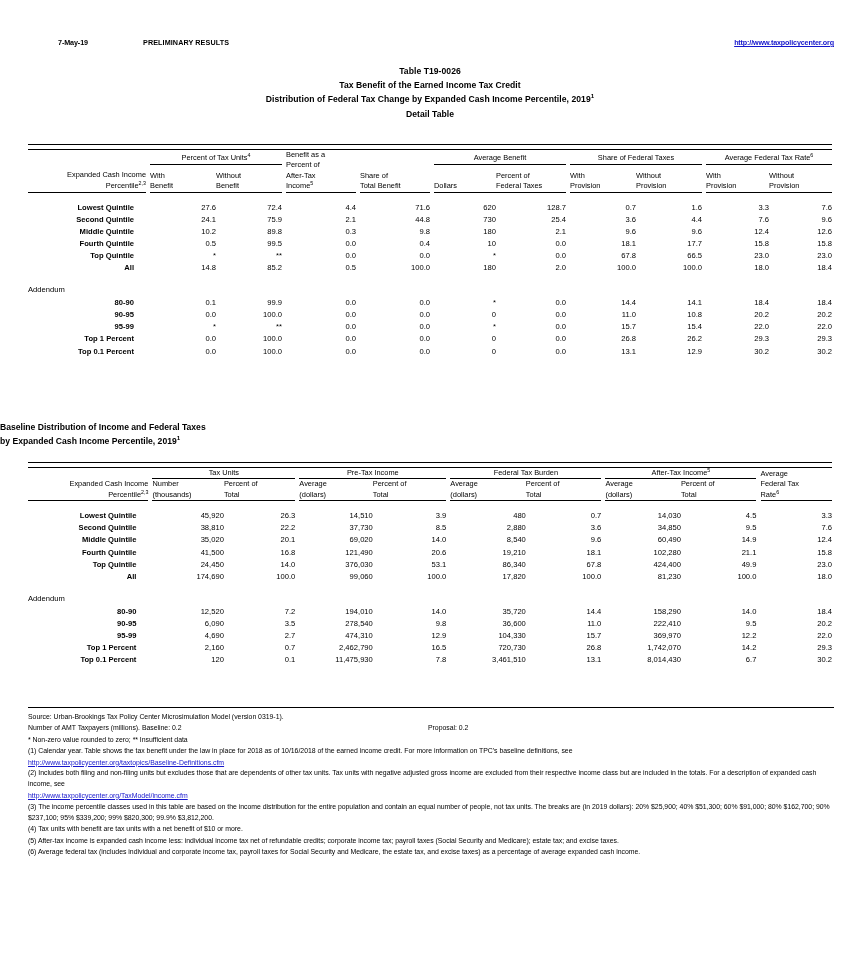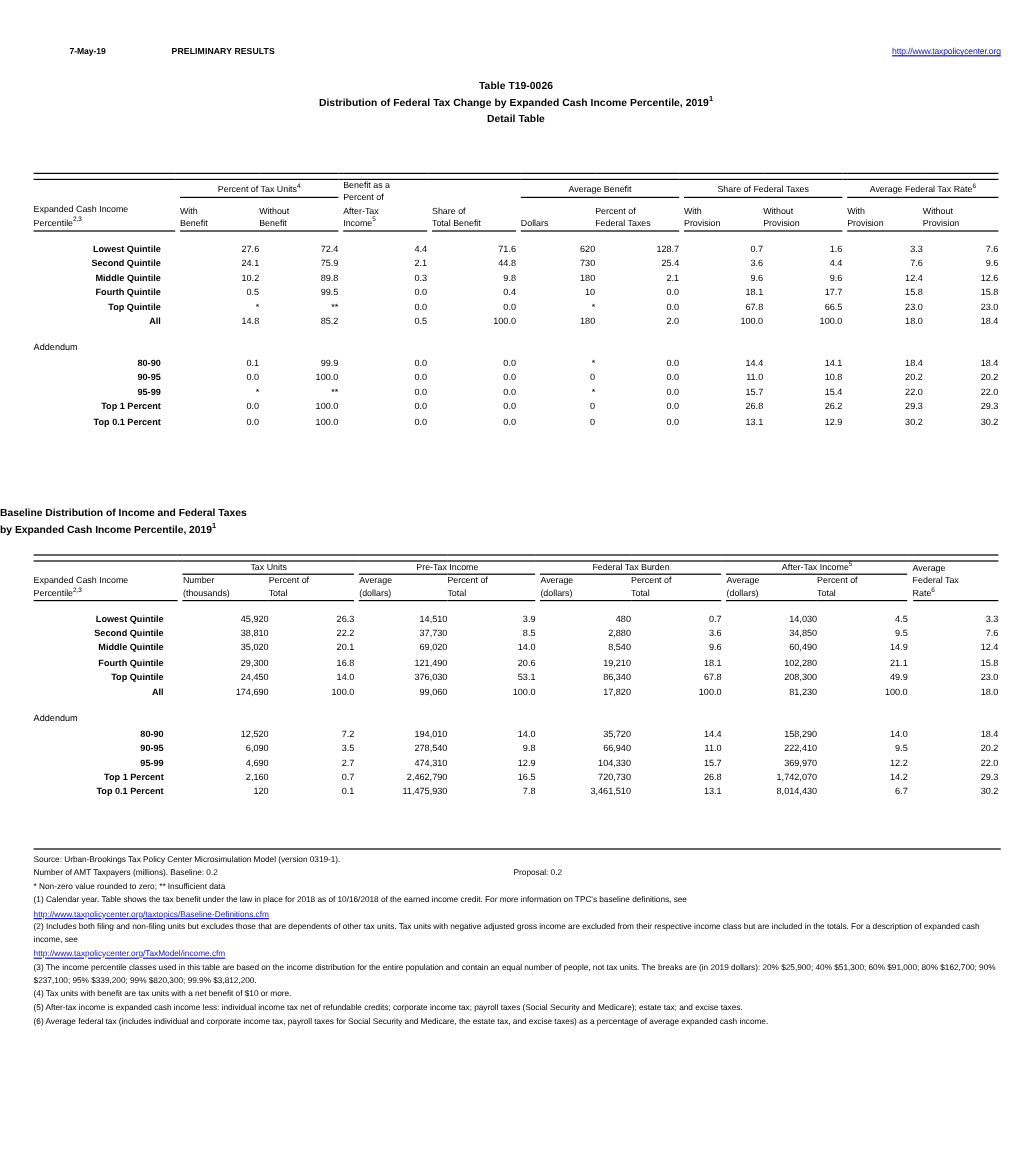--- a/index.html
+++ b/index.html
@@ -31,21 +31,21 @@
     height: 14px;
     font-size: 7.2px;
     font-weight: bold;
   }
   .topbar .date { position: absolute; left: 58px; top: 0; letter-spacing: -0.1px;}
   .topbar .prelim { position: absolute; left: 143px; top: 0; letter-spacing: 0.1px;}
   .topbar .link {
     position: absolute; right: 26px; top: 0;
     color: #1414cc;
     text-decoration: underline;
-    font-weight: normal;
+    font-weight: bold;
     letter-spacing: -0.15px;
   }
 
   
   .titleblock {
     position: absolute;
     top: 64px;
     left: 0;
     width: 860px;
     text-align: center;
@@ -97,21 +97,21 @@
     font-size: 7.4px;
     font-weight: bold;
     text-align: left;
     line-height: 10.4px;
     border-bottom: 0.9px solid #000;
     padding-bottom: 1.5px;
   }
   .hstub {
     font-size: 7.4px;
     font-weight: bold;
-    text-align: left;
+    text-align: right;
     line-height: 10.6px;
     border-bottom: 0.9px solid #000;
     padding-bottom: 1.5px;
   }
   .spacer-col { border: none !important; }
 
   
   .drow td {
     font-size: 7.6px;
     line-height: 12.1px;
@@ -181,20 +181,21 @@
 <div class="page">
 
   <div class="topbar">
     <span class="date">7-May-19</span>
     <span class="prelim">PRELIMINARY RESULTS</span>
     <a class="link" href="#">http://www.taxpolicycenter.org</a>
   </div>
 
   <div class="titleblock">
     <div>Table T19-0026</div>
+    <div>Tax Benefit of the Earned Income Tax Credit</div>
     <div><span>Distribution of Federal Tax Change by Expanded Cash Income Percentile, 2019</span><sup>1</sup></div>
     <div>Detail Table</div>
   </div>
 
   <div class="tblwrap" id="table1-wrap">
     <table class="grid">
       <colgroup>
         <col style="width:118px">
           <col style="width:4px">
         <col style="width:66px">
@@ -610,21 +611,21 @@
             <td>9.6</td>
             <td class="spc"></td>
             <td>60,490</td>
             <td>14.9</td>
             <td class="spc"></td>
             <td>12.4</td>
           </tr>
           <tr class="drow">
             <td class="stub">Fourth Quintile</td>
             <td class="spc"></td>
-            <td>29,300</td>
+            <td>41,500</td>
             <td>16.8</td>
             <td class="spc"></td>
             <td>121,490</td>
             <td>20.6</td>
             <td class="spc"></td>
             <td>19,210</td>
             <td>18.1</td>
             <td class="spc"></td>
             <td>102,280</td>
             <td>21.1</td>
@@ -636,21 +637,21 @@
             <td class="spc"></td>
             <td>24,450</td>
             <td>14.0</td>
             <td class="spc"></td>
             <td>376,030</td>
             <td>53.1</td>
             <td class="spc"></td>
             <td>86,340</td>
             <td>67.8</td>
             <td class="spc"></td>
-            <td>208,300</td>
+            <td>424,400</td>
             <td>49.9</td>
             <td class="spc"></td>
             <td>23.0</td>
           </tr>
           <tr class="drow">
             <td class="stub">All</td>
             <td class="spc"></td>
             <td>174,690</td>
             <td>100.0</td>
             <td class="spc"></td>
@@ -694,21 +695,21 @@
           </tr>
           <tr class="drow">
             <td class="stub">90-95</td>
             <td class="spc"></td>
             <td>6,090</td>
             <td>3.5</td>
             <td class="spc"></td>
             <td>278,540</td>
             <td>9.8</td>
             <td class="spc"></td>
-            <td>66,940</td>
+            <td>36,600</td>
             <td>11.0</td>
             <td class="spc"></td>
             <td>222,410</td>
             <td>9.5</td>
             <td class="spc"></td>
             <td>20.2</td>
           </tr>
           <tr class="drow">
             <td class="stub">95-99</td>
             <td class="spc"></td>

